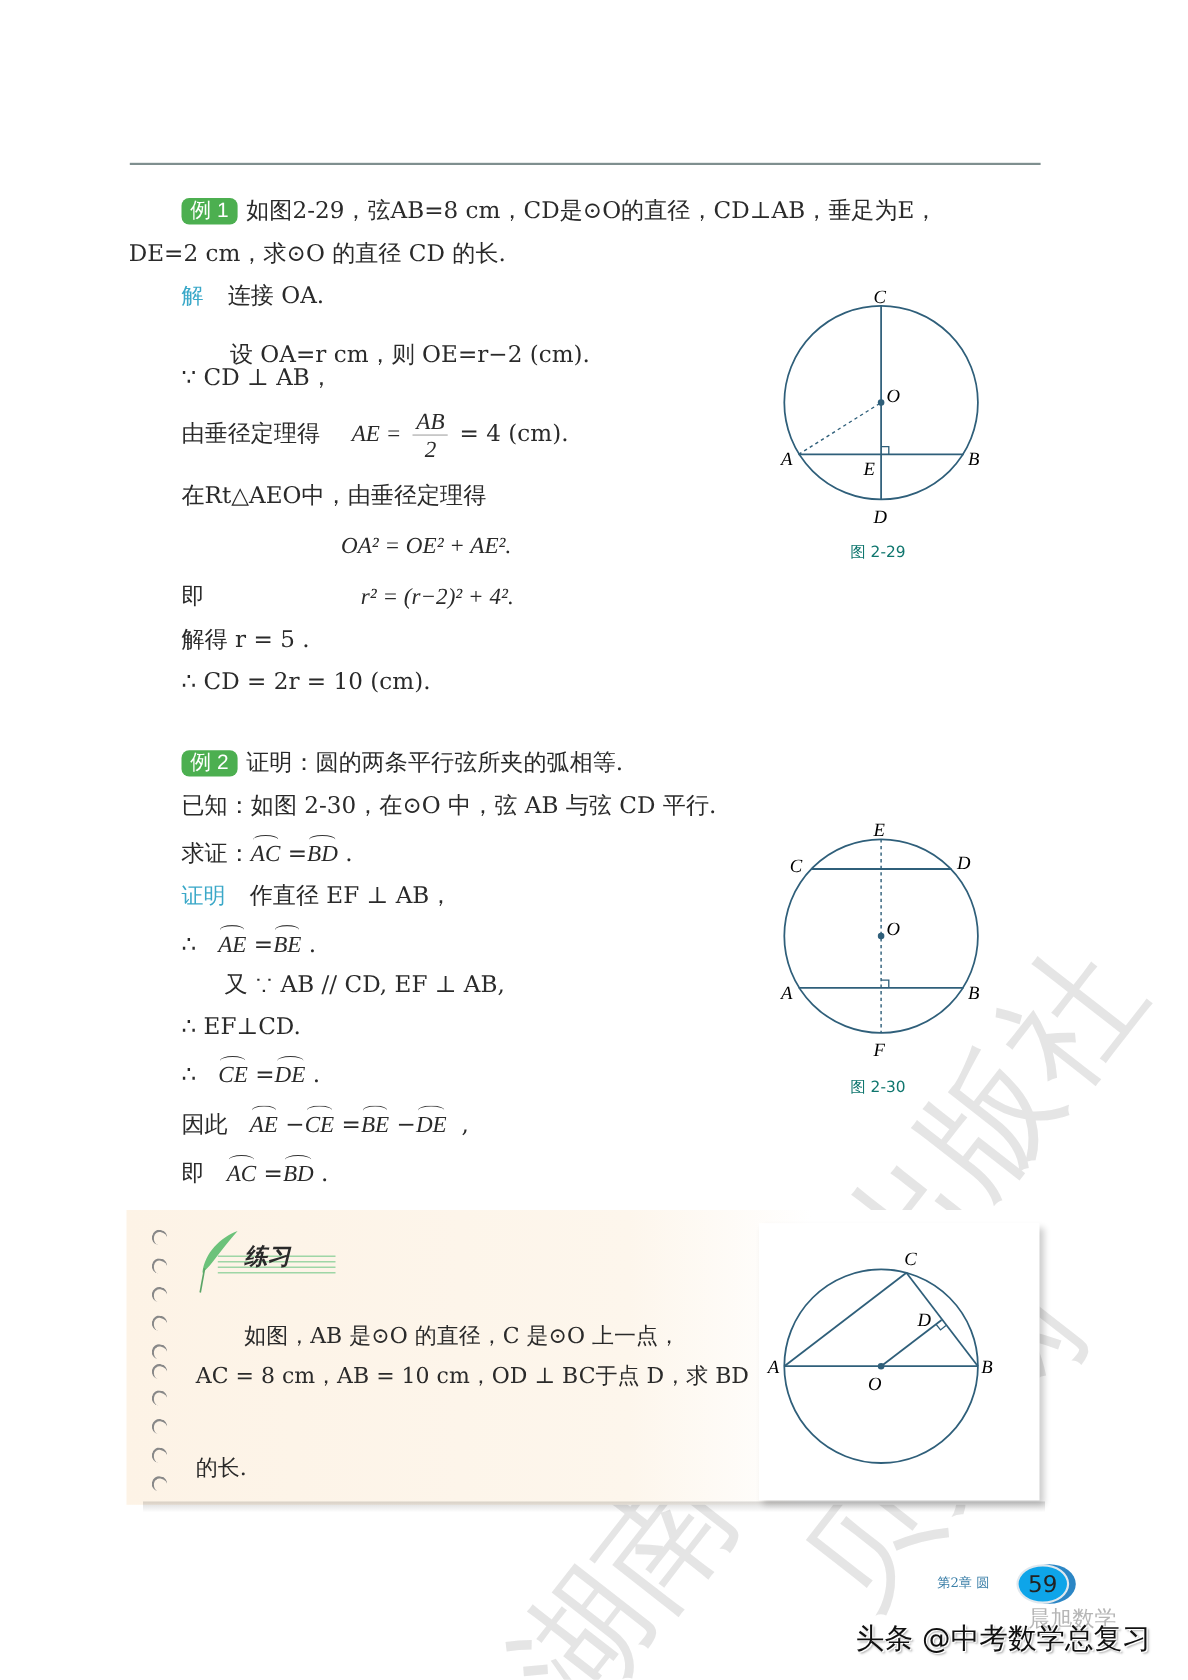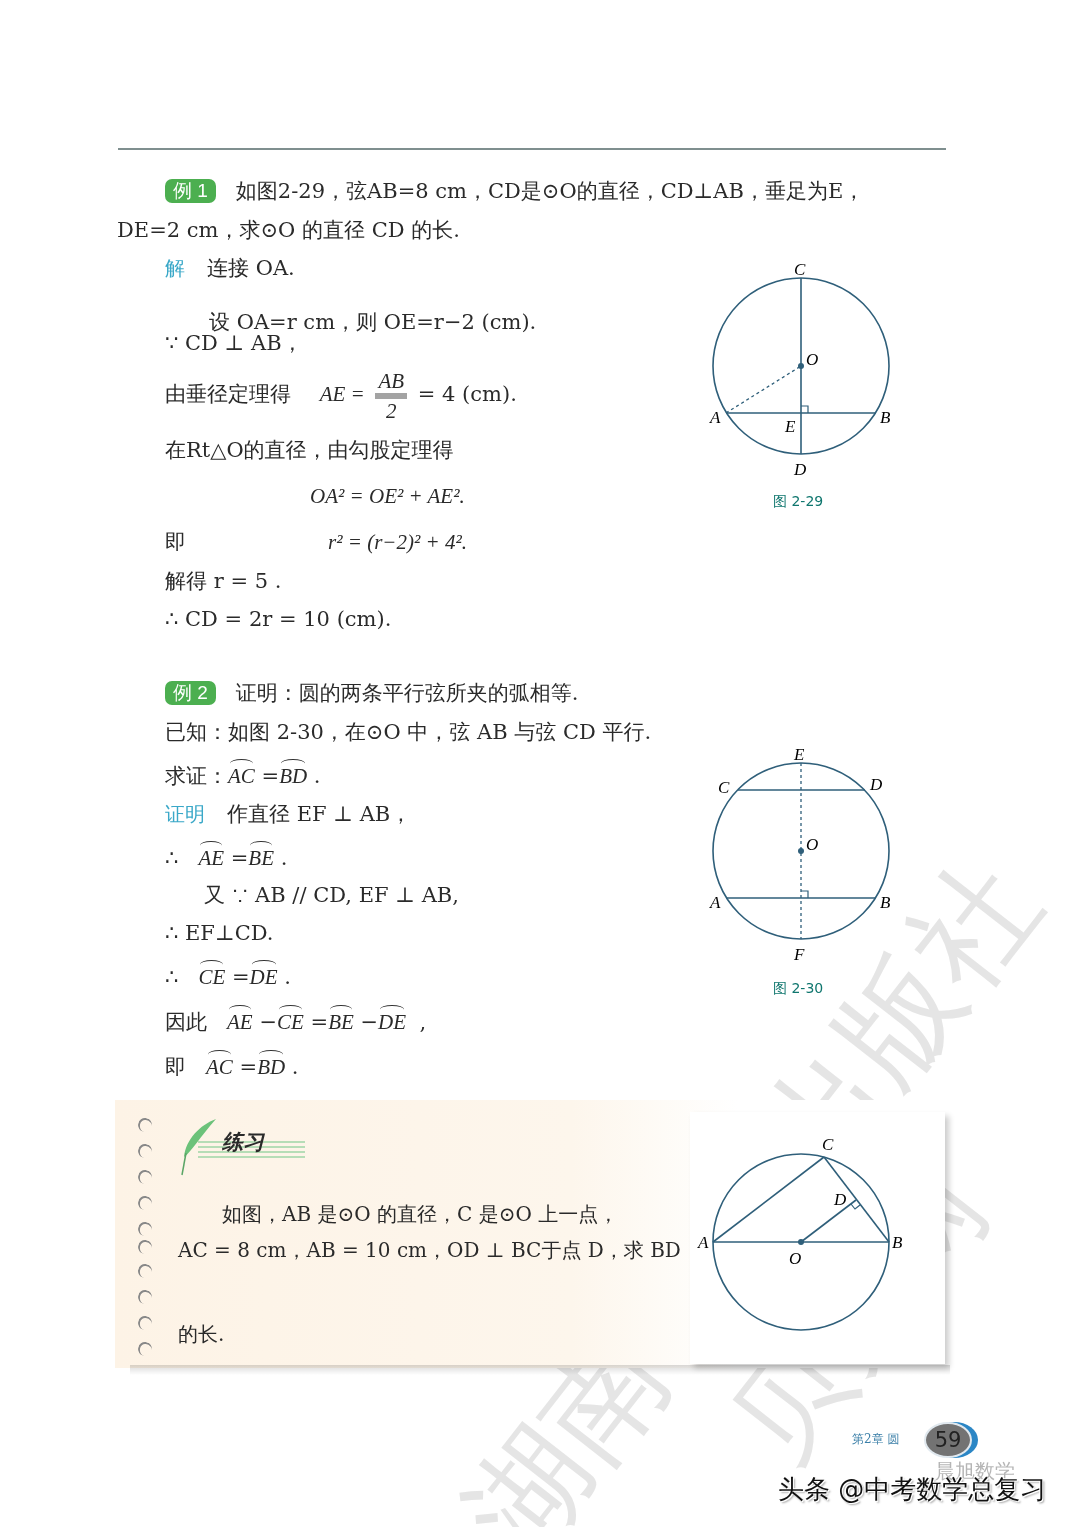--- a/index.html
+++ b/index.html
@@ -15,33 +15,33 @@
     background: #7f8f8f;
   }
   .line {
     position: absolute; font-size: 21px; line-height: 28px; white-space: nowrap;
   }
   .m { font-family: "Liberation Serif", "DejaVu Serif", serif; font-style: italic; }
   .badge {
     display: inline-block; background: #4caf50; color: #ffffff;
     font-family: "Liberation Sans", "DejaVu Sans", sans-serif;
     font-size: 19px; line-height: 24px; padding: 0 8px; border-radius: 7px;
-    margin-right: 20px; vertical-align: 1px;
+    margin-right: 8px; vertical-align: 1px;
   }
   .kw {
     color: #3aa8c8; font-family: "DejaVu Sans", sans-serif; font-size: 20px;
     margin-right: 22px;
   }
   .arc { position: relative; display: inline-block; }
   .arc::before {
     content: ""; position: absolute; left: 2px; right: 2px; top: -3px; height: 8px;
     border-top: 1.5px solid #333; border-radius: 50% 50% 0 0;
   }
   .frac { display: inline-block; vertical-align: middle; text-align: center; margin: 0 4px; }
-  .frac .num { display: block; border-bottom: 6px solid #a3a3a3; padding: 0 3px; line-height: 24px; font-style: italic; }
+  .frac .num { display: block; border-bottom: 1px solid #a3a3a3; padding: 0 3px; line-height: 24px; font-style: italic; }
   .frac .den { display: block; line-height: 24px; }
   .fig-caption {
     position: absolute; font-family: "DejaVu Sans", sans-serif; font-size: 14px; color: #0f766e;
   }
   .practice {
     left: 115px; top: 1100px; width: 830px; height: 268px;
     background: linear-gradient(90deg, #fdf3e6 0%, #fdf6ec 55%, #ffffff 75%);
   }
   .practice-shadow {
     left: 130px; top: 1365px; width: 820px; height: 10px;
@@ -62,21 +62,21 @@
   }
   .watermark {
     position: absolute; font-family: "DejaVu Sans", sans-serif; color: rgba(160,160,160,0.28);
     font-size: 120px; white-space: nowrap; transform-origin: left top;
   }
   .footer-chapter {
     left: 852px; top: 1431px; font-size: 12px; color: #3b7fa8;
   }
   .page-num {
     left: 924px; top: 1422px; width: 44px; height: 32px; border-radius: 50%;
-    background: #737373; border: 2px solid #e0e8ee; box-shadow: 6px 0 0 #2b86c5;
+    background: #0ea5e9; border: 2px solid #e0e8ee; box-shadow: 6px 0 0 #2b86c5;
     font-family: "DejaVu Sans", sans-serif; font-size: 21px; line-height: 32px; text-align: center;
     color: #222;
   }
   .brand-overlay {
     left: 778px; top: 1472px; font-family: "DejaVu Sans", sans-serif; font-size: 26px;
     color: #111; text-shadow: 1px 1px 0 #fff, -1px -1px 0 #fff, 2px 2px 2px rgba(0,0,0,0.35);
     letter-spacing: 0px;
   }
   .brand-ghost {
     left: 935px; top: 1458px; font-family: "DejaVu Sans", sans-serif; font-size: 20px;
@@ -104,21 +104,21 @@
 <div class="line" style="left:165px; top:329px;">∵   CD ⊥ AB，</div>
 <div class="line" style="left:165px; top:368px; line-height:52px;">
   <span>由垂径定理得</span>
   <span style="margin-left:22px;" class="m">AE =</span>
   <span class="frac m">
     <span class="num">AB</span>
     <span class="den">2</span>
   </span>
   <span>= 4  (cm).</span>
 </div>
-<div class="line" style="left:165px; top:436px;">在Rt△O的直径，由勾股定理得</div>
+<div class="line" style="left:165px; top:436px;">在Rt△AEO中，由垂径定理得</div>
 <div class="line m" style="left:310px; top:482px;">OA² = OE² + AE².</div>
 <div class="line" style="left:165px; top:528px;">即</div>
 <div class="line m" style="left:328px; top:528px;">r² = (r−2)² + 4².</div>
 <div class="line" style="left:165px; top:567px;">解得    r = 5 .</div>
 <div class="line" style="left:165px; top:605px;">∴   CD = 2r = 10  (cm).</div>
 
 <svg class="abs" style="left:690px; top:255px;" width="230" height="240">
   <circle cx="111" cy="111" r="88" fill="none" stroke="#2f5f7a" stroke-width="1.6"></circle>
   <line x1="111" y1="23" x2="111" y2="199" stroke="#2f5f7a" stroke-width="1.6"></line>
   <line x1="36" y1="158" x2="186" y2="158" stroke="#2f5f7a" stroke-width="1.6"></line>

